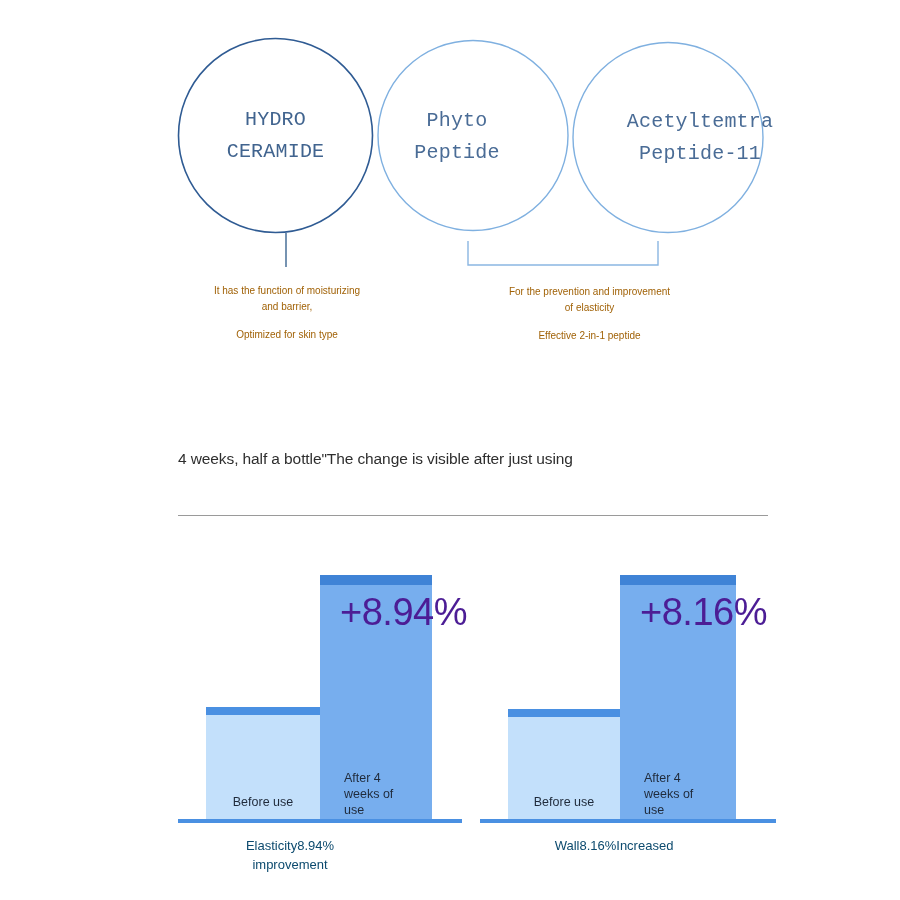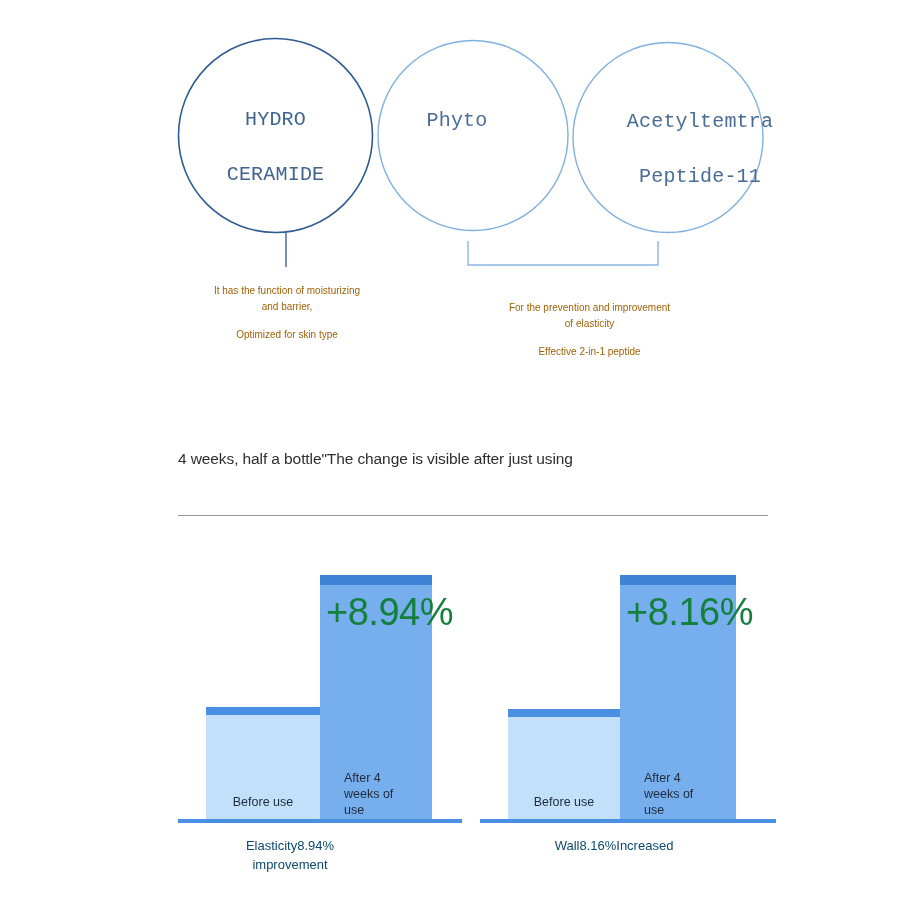--- a/index.html
+++ b/index.html
@@ -33,21 +33,21 @@
     position: absolute;
     text-align: center;
     color: #4a6c96;
     font-size: 20px;
     line-height: 1.62;
     letter-spacing: 0.2px;
     font-family: Liberation Mono, monospace;
     pointer-events: none;
   }
   .circle-label.first { color: #41648f; }
-  .circle-label .l2 { display: block; margin-top: 23px; }
+  .circle-label .l2 { display: block; }
 
   
   .venn-caption {
     position: absolute;
     text-align: center;
     color: #a16207;
     font-size: 10px;
     line-height: 1.55;
   }
   .venn-caption .cap-a { display: block; }
@@ -118,23 +118,23 @@
     box-sizing: border-box;
     font-size: 12.5px;
     line-height: 1.28;
     color: #1f2a3a;
     text-align: left;
   }
   .bar-before .bar-inner-label { text-align: center; padding: 0 4px; bottom: 12px; }
 
   .bar-value {
     position: absolute;
-    left: 6px;
+    left: 20px;
     top: 18px;
-    color: #15803d;
+    color: #4c1d95;
     font-size: 38px;
     letter-spacing: -0.5px;
     line-height: 1;
     white-space: nowrap;
     font-family: "Liberation Sans", sans-serif;
   }
 
   .baseline {
     position: absolute;
     left: 0;
@@ -173,34 +173,35 @@
     <path d="M 468 241 L 468 265 L 658 265 L 658 241" fill="none" stroke="#8ab6e2" stroke-width="1.4"></path>
   </svg>
 
   <div class="circle-label first" style="left:178px; top:104px; width:195px;">
     <span>HYDRO</span>
     <span class="l2">CERAMIDE</span>
   </div>
 
   <div class="circle-label" style="left:362px; top:105px; width:190px;">
     <span>Phyto</span>
+    <span class="l2">Peptide</span>
   </div>
 
   <div class="circle-label" style="left:573px; top:106px; width:190px;padding-left:32px;">
     <span>Acetyltemtra</span>
     <span class="l2">Peptide-11</span>
   </div>
 
   <div class="venn-caption" style="left:175px; top:283px; width:224px;">
     <span class="cap-a" style="white-space: pre-line;">It has the function of moisturizing
 and barrier,</span>
     <span class="cap-b">Optimized for skin type</span>
   </div>
 
-  <div class="venn-caption" style="left:463px; top:284px; width:253px;margin-top:16px;">
+  <div class="venn-caption" style="left:463px; top:284px; width:253px;">
     <span class="cap-a" style="white-space: pre-line;">For the prevention and improvement
 of elasticity</span>
     <span class="cap-b">Effective 2-in-1 peptide</span>
   </div>
 </div>
 
 <div id="headline">4 weeks, half a bottle"The change is visible after just using</div>
 <div id="divider"></div>
 
 <div id="charts">

